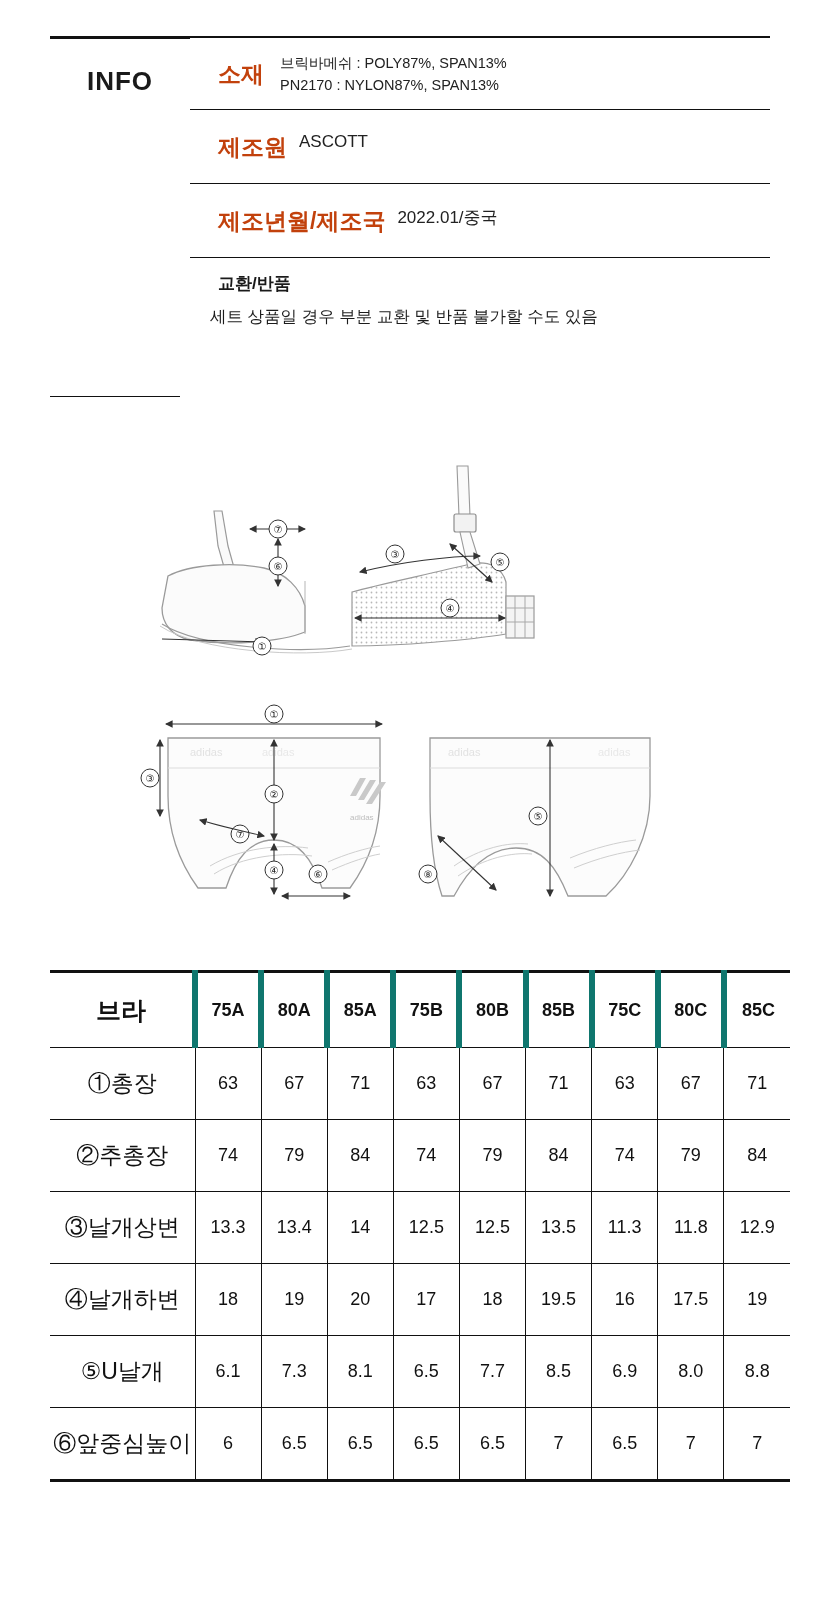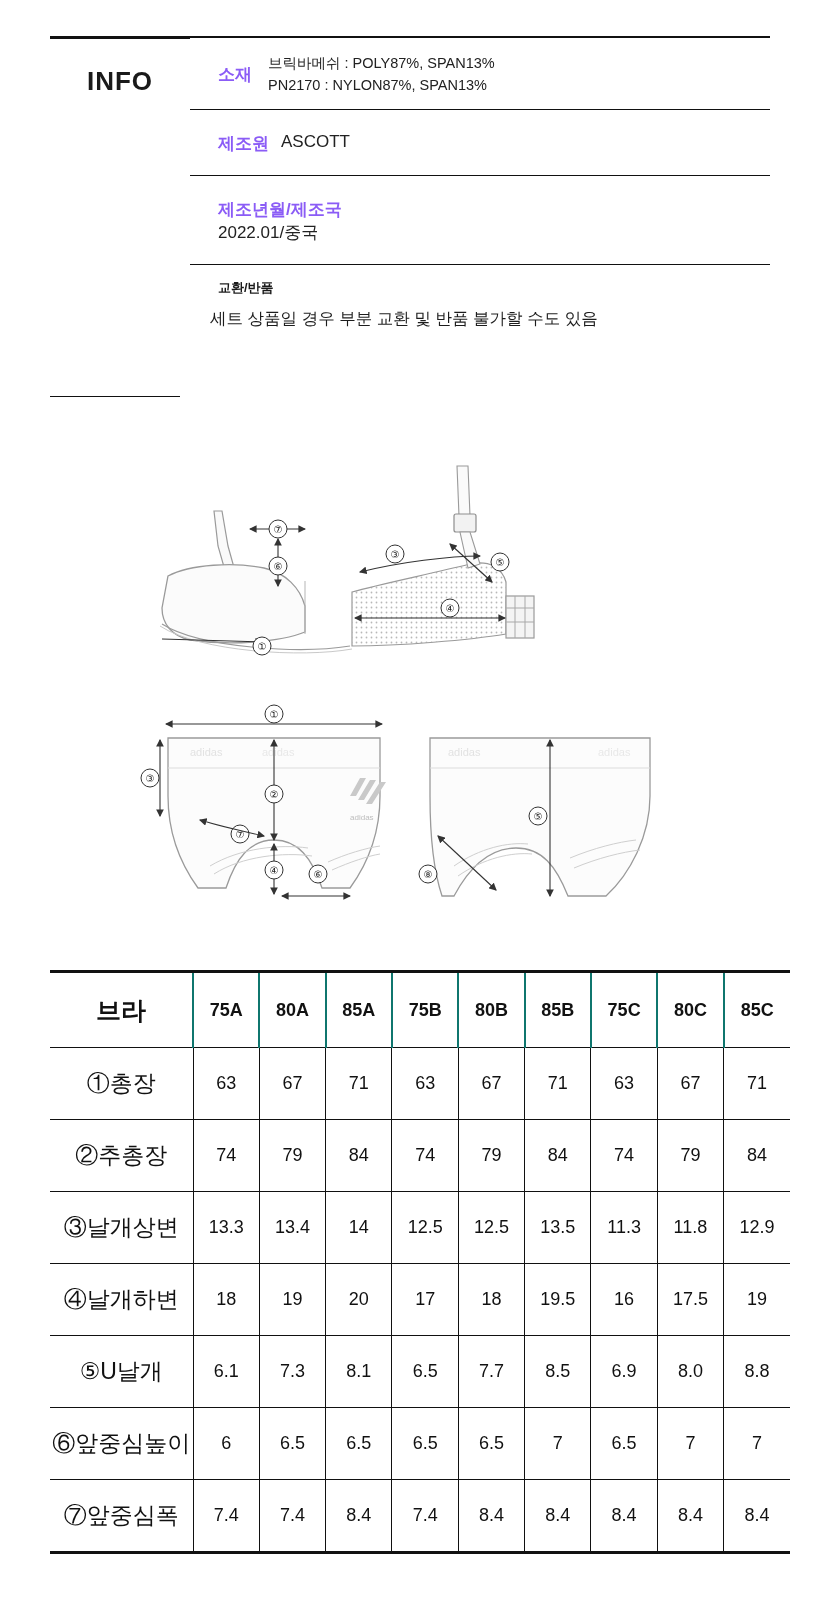--- a/index.html
+++ b/index.html
@@ -53,23 +53,23 @@
   }
   .info-row {
     border-top: 2px solid #111;
     padding: 14px 0 12px 28px;
     position: relative;
   }
   .info-row.thin {
     border-top: 1px solid #111;
   }
   .label {
-    font-size: 17px;
+    font-size: 23px;
     font-weight: bold;
-    color: #8b5cf6;
+    color: #c2410c;
   }
   .value {
     font-size: 17px;
     color: #222;
   }
   .row-flex {
     display: flex;
     align-items: flex-start;
   }
   .row-flex .label {
@@ -84,21 +84,21 @@
     margin-right: 16px;
     white-space: nowrap;
     align-self: center;
   }
   .matl-text {
     font-size: 14.5px;
     line-height: 1.55;
     color: #222;
   }
   .exch-head {
-    font-size: 13px;
+    font-size: 17px;
     font-weight: bold;
     margin-bottom: 8px;
   }
   .exch-line {
     font-size: 16.5px;
     line-height: 1.65;
     color: #1c1c1c;
     margin-left: -8px;
   }
 
@@ -143,21 +143,21 @@
     height: 72px;
     font-weight: bold;
   }
   table.size-table thead th.head-name {
     font-size: 25px;
     font-weight: bold;
     width: 140px;
   }
   table.size-table thead th.head-size {
     font-size: 18px;
-    border-left: 2px solid #0f766e;
+    border-left: 6px solid #0f766e;
   }
   table.size-table tbody td {
     height: 69px;
     border-bottom: 1px solid #111;
     font-size: 18px;
   }
   table.size-table tbody td.row-name {
     font-size: 23px;
     width: 140px;
     border-bottom: 1px solid #111;
@@ -191,21 +191,21 @@
       </div>
 
       <div class="info-row thin">
         <div class="row-flex" style="padding:8px 0;">
           <span class="label">제조원</span>
           <span class="value">ASCOTT</span>
         </div>
       </div>
 
       <div class="info-row thin">
-        <div class="row-flex" style="padding:8px 0;flex-direction:column;">
+        <div class="row-flex" style="padding:8px 0;">
           <span class="label">제조년월/제조국</span>
           <span class="value">2022.01/중국</span>
         </div>
       </div>
 
       <div class="info-row thin" style="padding-bottom:20px;">
         <div class="exch-head">교환/반품</div>
         <div class="exch-line">세트 상품일 경우 부분 교환 및 반품 불가할 수도 있음</div>
       </div>
 
@@ -417,29 +417,17 @@
           <td class="cell">6</td>
           <td class="cell">6.5</td>
           <td class="cell">6.5</td>
           <td class="cell">6.5</td>
           <td class="cell">6.5</td>
           <td class="cell">7</td>
           <td class="cell">6.5</td>
           <td class="cell">7</td>
           <td class="cell">7</td>
         </tr>
-        <tr>
-          <td class="row-name">⑦앞중심폭</td>
-          <td class="cell">7.4</td>
-          <td class="cell">7.4</td>
-          <td class="cell">8.4</td>
-          <td class="cell">7.4</td>
-          <td class="cell">8.4</td>
-          <td class="cell">8.4</td>
-          <td class="cell">8.4</td>
-          <td class="cell">8.4</td>
-          <td class="cell">8.4</td>
-        </tr>
       </tbody>
     </table>
   </div>
 
 </div>
 
 </body></html>

